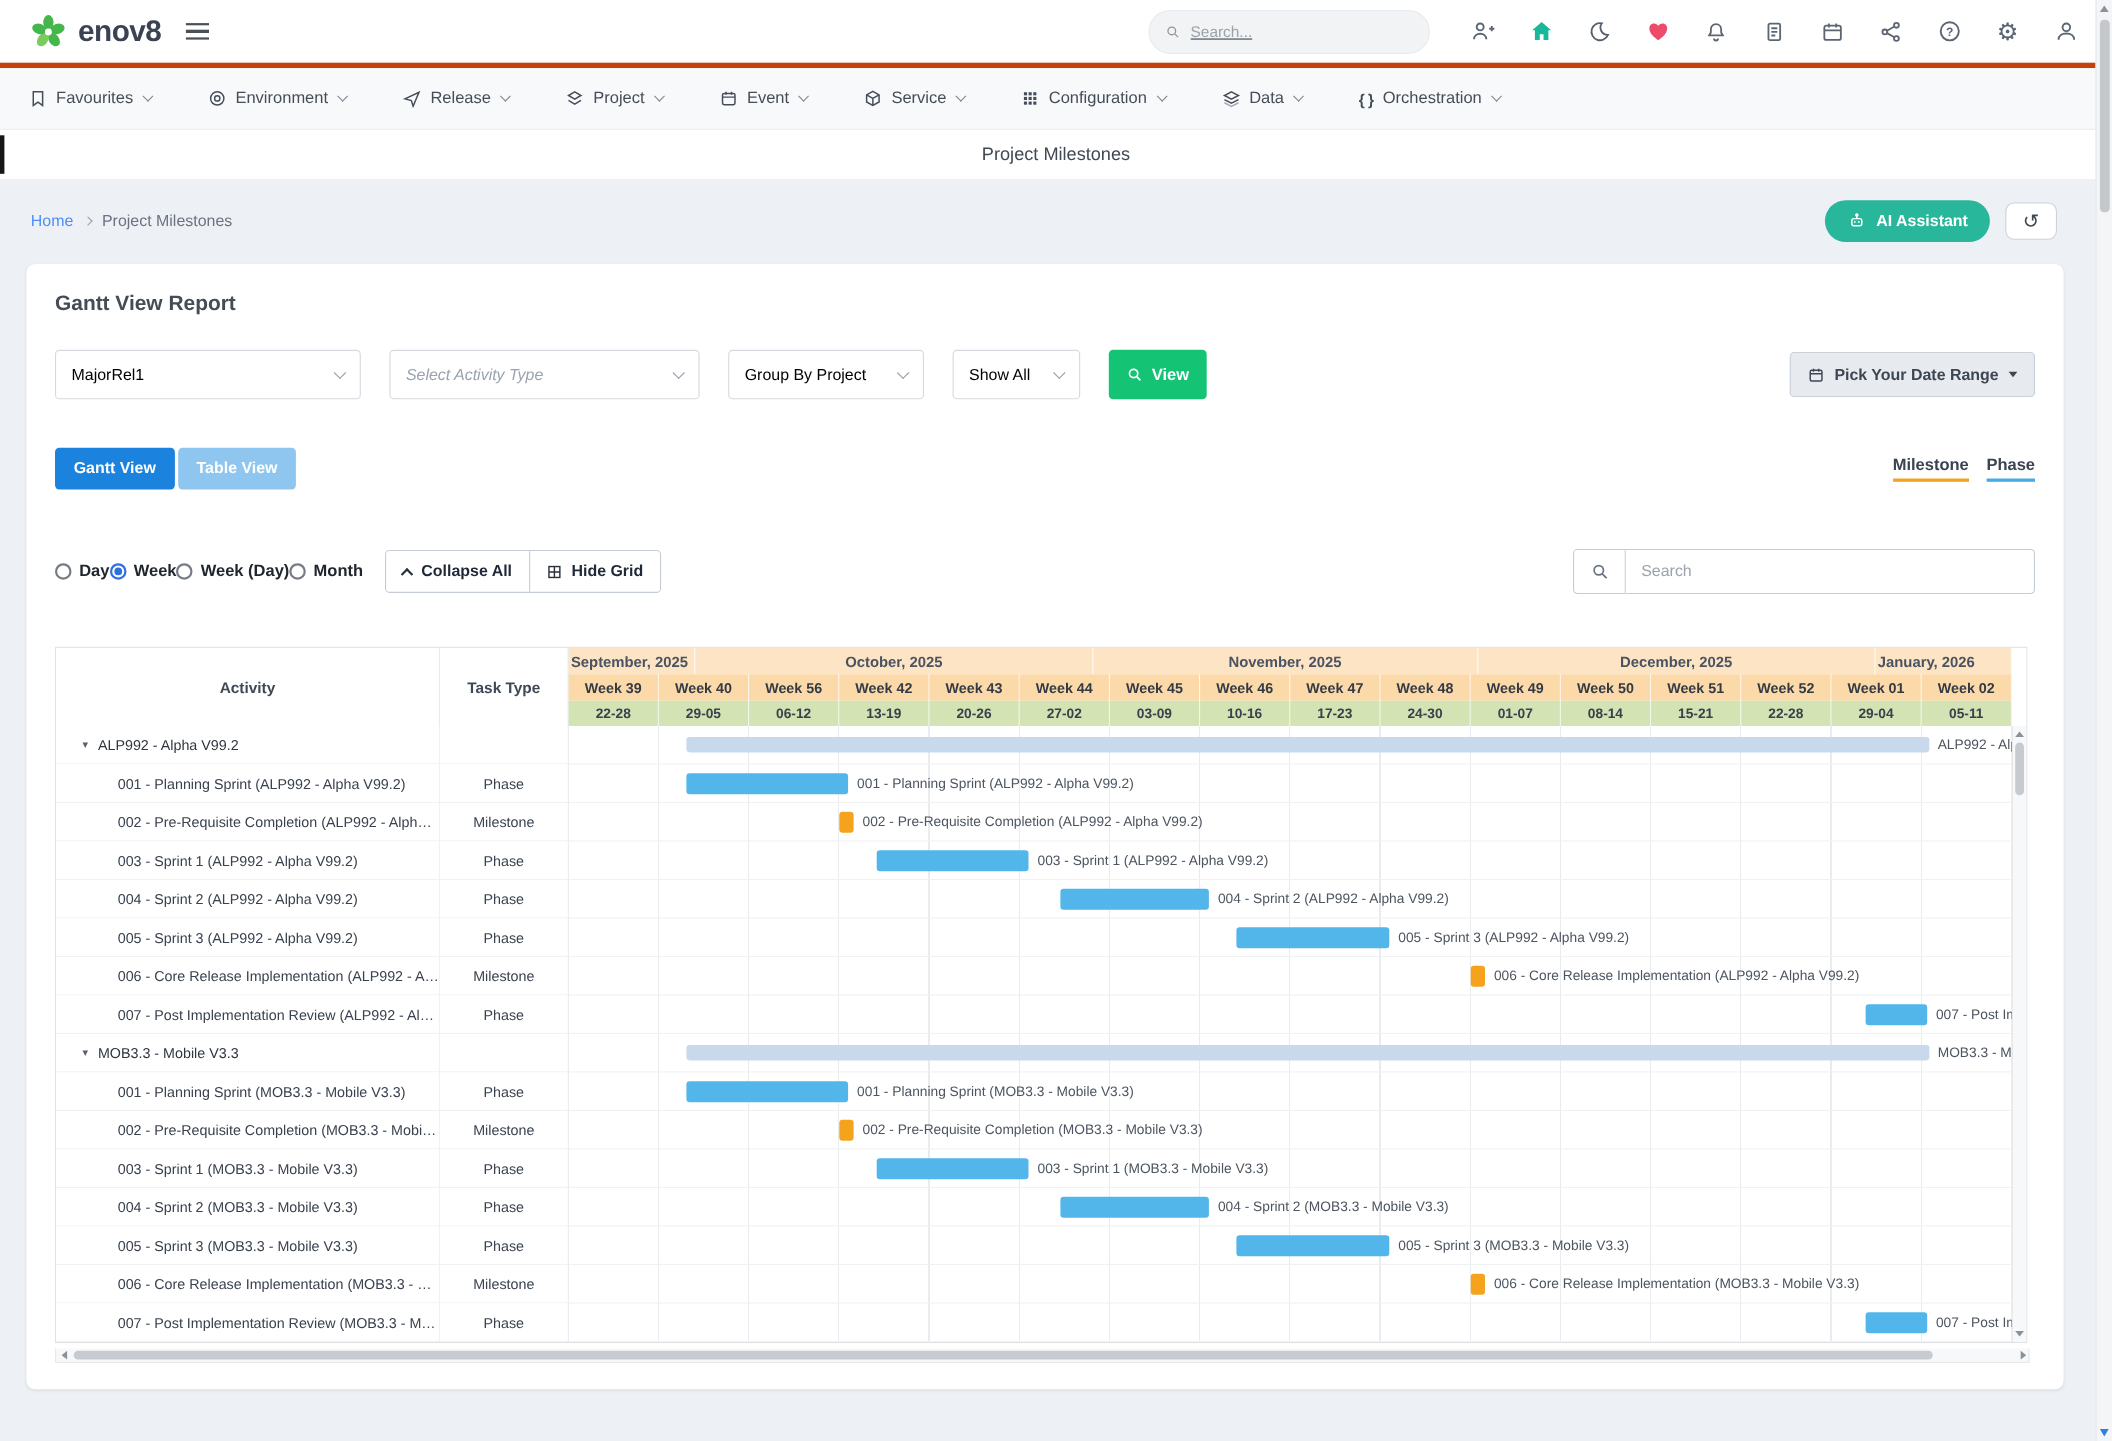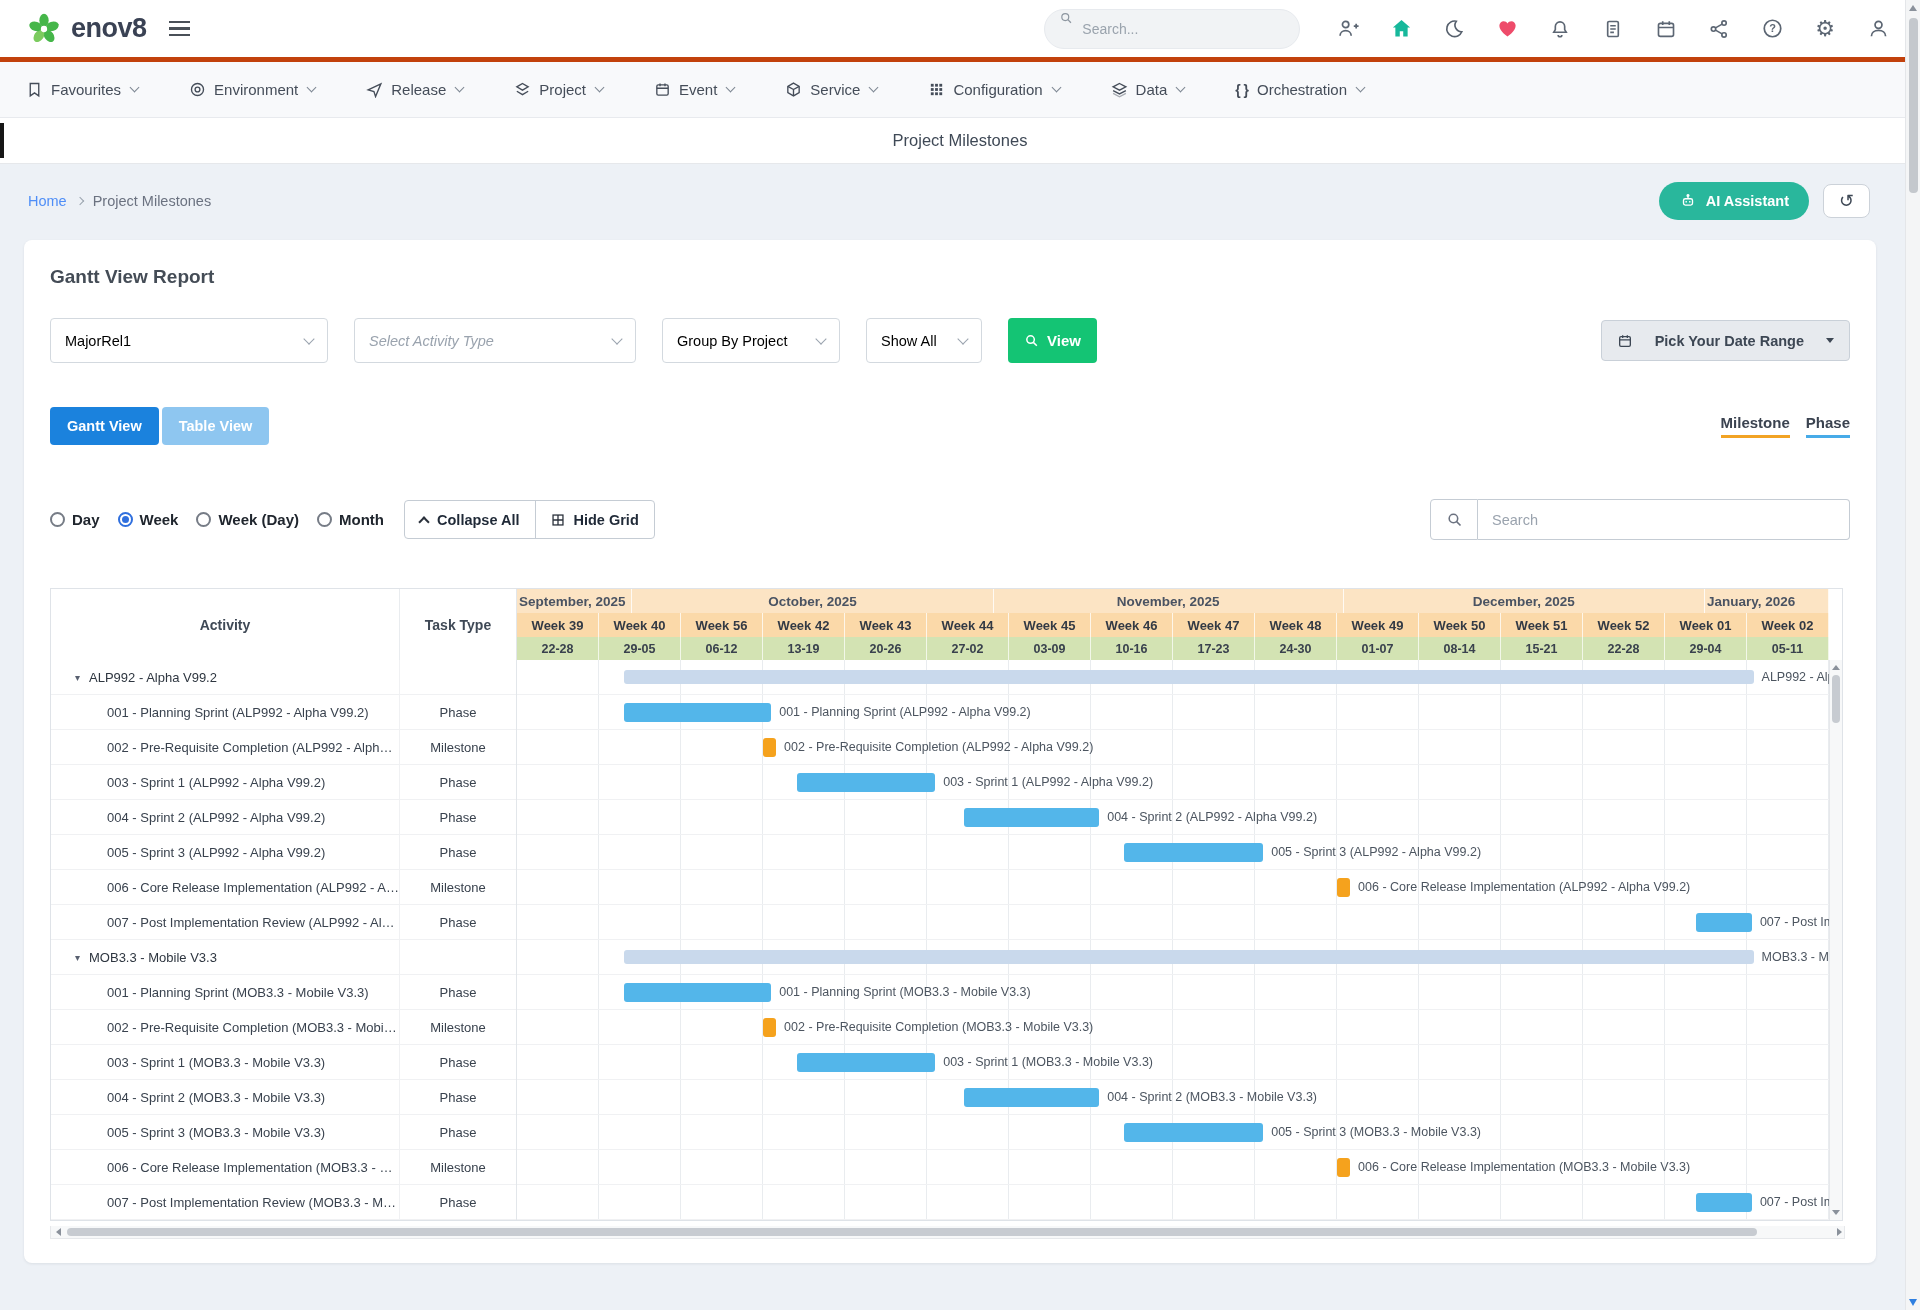--- a/index.html
+++ b/index.html
@@ -10,21 +10,21 @@
   }
 
   
   .topbar { height:62px; background:#fff; display:flex; align-items:center;
     padding:0 30px 0 26px; border-bottom:5px solid #c2410c; }
   .brand { display:flex; align-items:center; gap:9px; }
   .brand-text { font-size:27px; font-weight:700; color:#3a4254; letter-spacing:-0.5px; }
   .burger { width:21px; height:15px; border-top:2.5px solid #4a5058; border-bottom:2.5px solid #4a5058; position:relative; margin-left:22px; cursor:pointer; }
   .burger::after { content:''; position:absolute; left:0; right:0; top:50%; margin-top:-1.25px; height:2.5px; background:#4a5058; }
   .top-search { margin-left:auto; width:256px; height:40px; background:#f1f3f5; border:1px solid #e7eaee;
-    border-radius:20px; display:flex; padding:0 14px; gap:9px; }
+    border-radius:20px; display:flex; align-items:center; padding:0 14px; gap:9px;text-decoration:underline; }
   .top-search input { border:none; outline:none; background:transparent; font-size:14px; color:#5b6470; width:100%; font-family:inherit; }
   .top-search input::placeholder { color:#9aa3ad; }
   .top-icons { display:flex; align-items:center; gap:29px; margin-left:36px; }
   .tico { width:24px; height:24px; display:flex; align-items:center; justify-content:center; cursor:pointer; }
   .glyph-ico { font-size:22px; color:#5c6673; line-height:1; }
 
   
   .mainnav { height:56px; background:#f8f9fb; border-bottom:1px solid #e8eaee;
     display:flex; align-items:center; gap:51px; padding:0 26px; }
   .nav-item { display:flex; align-items:center; gap:8px; font-size:15px; color:#454d59; cursor:pointer; }
@@ -60,33 +60,33 @@
   .selectbox { height:45px; border:1px solid #d3d9df; border-radius:4px; background:#fff;
     display:flex; align-items:center; padding:0 14px; font-size:14.5px; cursor:pointer; }
   .selectbox .val { color:#000000; }
   .selectbox .ph { color:#9aa3ae;font-style:italic; }
   .selectbox .spacer { flex:1; }
   .sel-release { width:278px; } .sel-activity { width:282px; } .sel-group { width:178px; } .sel-show { width:116px; }
   .sel-chev { width:8px; height:8px; border-right:1.8px solid #9aa3ae; border-bottom:1.8px solid #9aa3ae; transform:rotate(45deg); margin-top:-4px; }
   .view-btn { height:45px; padding:0 16px; background:#14c474; color:#fff; border:none; border-radius:4px;
     font-size:15px; font-weight:700; display:flex; align-items:center; gap:8px; cursor:pointer; font-family:inherit; }
   .daterange-btn { margin-left:auto; height:41px; padding:0 15px; background:#e7eaee; border:1px solid #c9d0d8;
-    border-radius:4px; color:#3d4754; font-size:14.5px; font-weight:700; display:flex; align-items:center; gap:22px; cursor:pointer; font-family:inherit; }
+    border-radius:4px; color:#3d4754; font-size:14.5px; font-weight:700; display:flex; align-items:center; gap:9px; cursor:pointer; font-family:inherit; }
   .caret-solid { width:0; height:0; border-left:4.5px solid transparent; border-right:4.5px solid transparent; border-top:5.5px solid #3d4754; }
 
   .tabs-row { display:flex; align-items:center; margin-top:44px; }
   .tab { height:38px; padding:0 17px; border:none; border-radius:4px; color:#fff; font-size:14.5px;
     font-weight:700; cursor:pointer; font-family:inherit; }
   .tab-gantt { background:#1b82dd; margin-right:3px; }
   .tab-table { background:#8ec6f0; }
   .legend { margin-left:auto; display:flex; align-items:center; gap:16px; }
   .legend-item { font-size:15px; font-weight:600; color:#3b4350; padding-bottom:4px; border-bottom:3px solid transparent; }
 
   .controls-row { display:flex; align-items:center; margin-top:54px; }
-  .scale-group { display:flex; align-items:center; gap:18px; }
+  .scale-group { display:flex; align-items:center; gap:0; }
   .scale-opt { display:flex; align-items:center; gap:7px; cursor:pointer; }
   .radio { width:15px; height:15px; border-radius:50%; border:2px solid #767c86; background:#fff; position:relative; display:inline-block; }
   .radio.selected { border-color:#2f6fde; }
   .radio.selected::after { content:''; position:absolute; inset:2px; border-radius:50%; background:#2f6fde; }
   .scale-lbl { font-size:15px; font-weight:600; color:#20262e; }
   .btn-group { display:flex; border:1px solid #c5ccd4; border-radius:4px; background:#fff; margin-left:20px; height:39px; }
   .grp-btn { display:flex; align-items:center; gap:9px; padding:0 15px; font-size:14.5px; font-weight:600;
     color:#1f2937; background:none; border:none; cursor:pointer; font-family:inherit; }
   .grp-btn + .grp-btn { border-left:1px solid #c5ccd4; }
   .chev-up { display:inline-block; width:8px; height:8px; border-right:2px solid #2a313b; border-bottom:2px solid #2a313b; transform:rotate(-135deg); margin-top:5px; }

